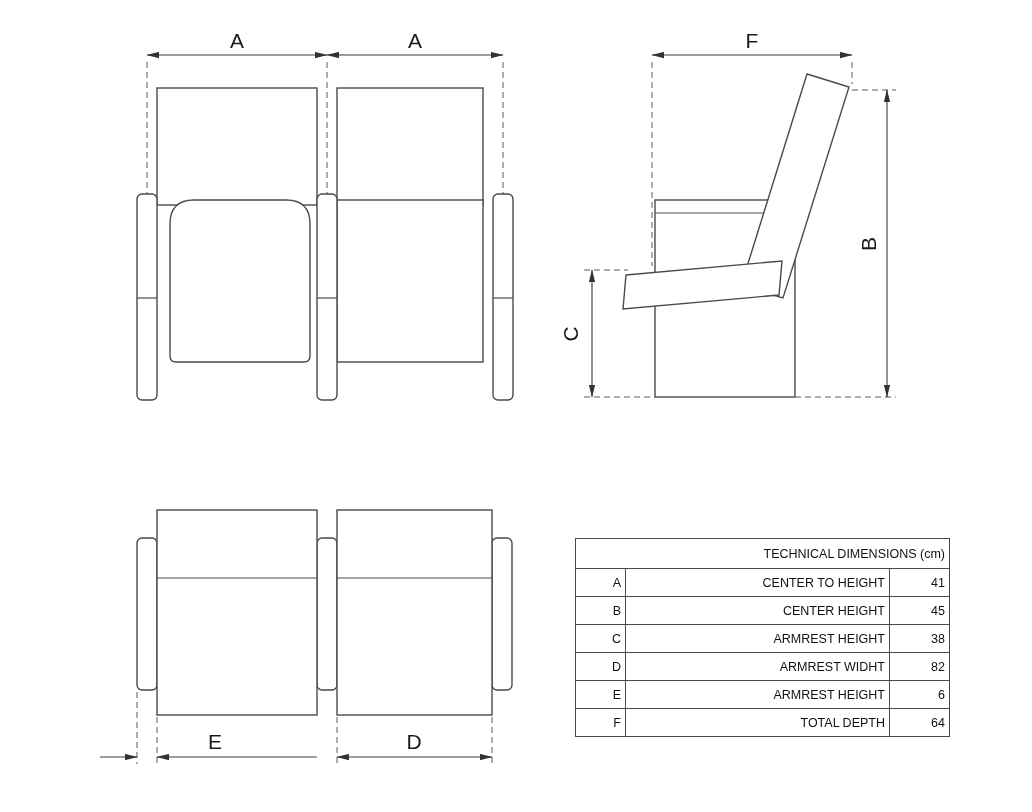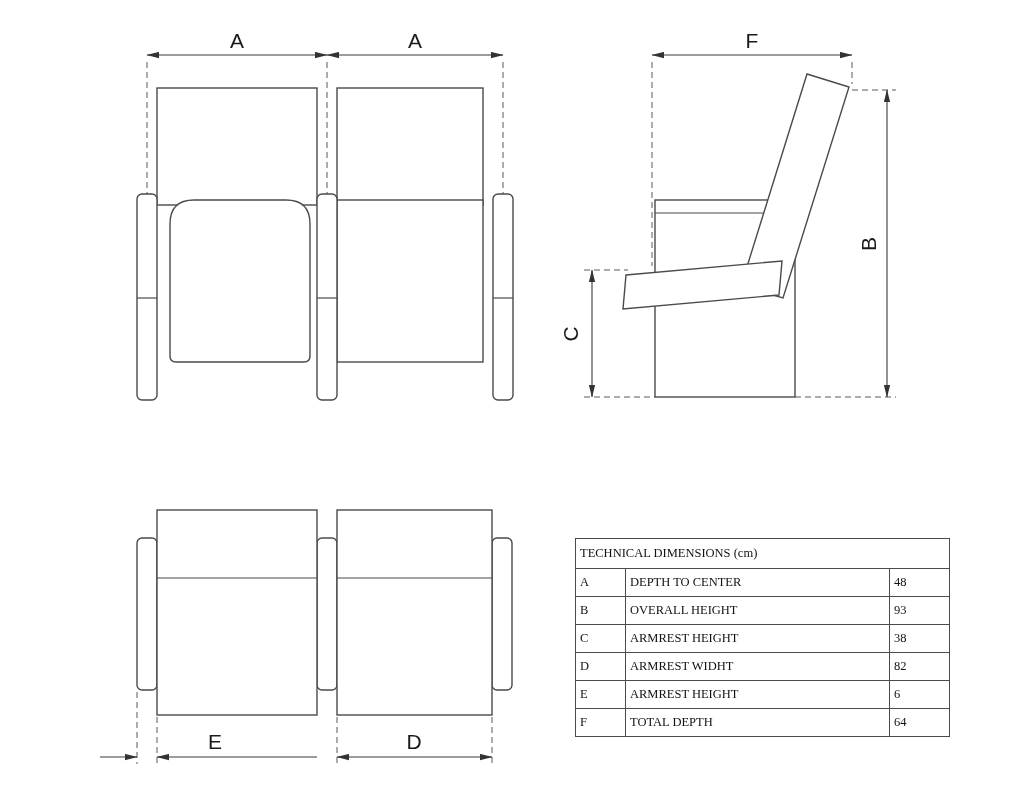--- a/index.html
+++ b/index.html
@@ -6,23 +6,23 @@
   .canvas{position:relative;width:1032px;height:812px;background:#ffffff;overflow:hidden;
           font-family:"Liberation Sans",sans-serif;}
   svg{position:absolute;top:0;left:0;}
   svg text{font-family:"Liberation Sans",sans-serif;font-size:21px;fill:#1a1a1a;}
   .shape{fill:#ffffff;stroke:#4a4a4a;stroke-width:1.4;}
   .thin{stroke:#4a4a4a;stroke-width:1.2;fill:none;}
   .dim{stroke:#3a3a3a;stroke-width:1.1;fill:none;}
   .dash{stroke:#5a5a5a;stroke-width:1;stroke-dasharray:6 4;fill:none;}
   .dims-table{position:absolute;left:575px;top:538px;width:374px;border-collapse:collapse;
               table-layout:fixed;background:#ffffff;}
-  .dims-table th,.dims-table td{border:1px solid #4a4a4a;height:27px;text-align:left;
+  .dims-table th,.dims-table td{border:1px solid #4a4a4a;height:27px;text-align:right;
               font-size:12.5px;color:#111111;font-weight:400;padding:0 4px;
-              font-family:Liberation Serif, serif;}
+              font-family:Liberation Sans, sans-serif;}
   .dims-table th{height:29px;}
 </style>
 </head>
 <body>
 
 <div class="canvas">
 
   <svg width="1032" height="812" viewBox="0 0 1032 812">
     <defs>
       <marker id="arr" viewBox="0 0 12 6" refX="11.5" refY="3" markerWidth="13" markerHeight="7" orient="auto-start-reverse" markerUnits="userSpaceOnUse">
@@ -103,27 +103,27 @@
       <col style="width:60px">
     </colgroup>
     <thead>
       <tr>
         <th colspan="3">TECHNICAL DIMENSIONS (cm)</th>
       </tr>
     </thead>
     <tbody>
       <tr>
         <td>A</td>
-        <td>DEPTH TO CENTER</td>
-        <td>48</td>
+        <td>CENTER TO HEIGHT</td>
+        <td>41</td>
       </tr>
       <tr>
         <td>B</td>
-        <td>OVERALL HEIGHT</td>
-        <td>93</td>
+        <td>CENTER HEIGHT</td>
+        <td>45</td>
       </tr>
       <tr>
         <td>C</td>
         <td>ARMREST HEIGHT</td>
         <td>38</td>
       </tr>
       <tr>
         <td>D</td>
         <td>ARMREST WIDHT</td>
         <td>82</td>

